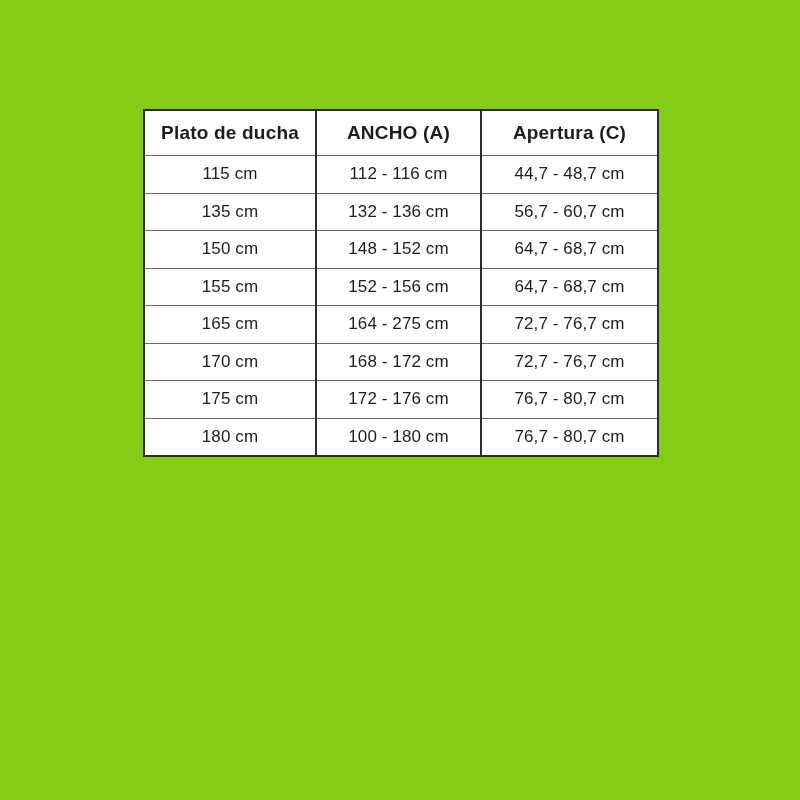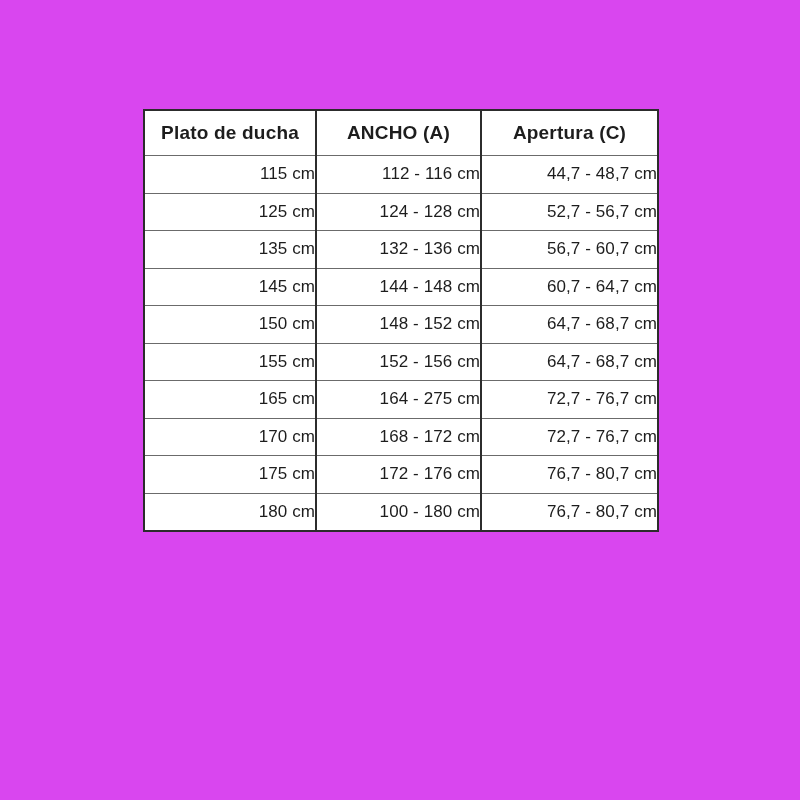--- a/index.html
+++ b/index.html
@@ -7,21 +7,21 @@
     padding: 0;
     background: #ffffff;
     width: 800px;
     height: 800px;
     overflow: hidden;
   }
   .canvas {
     position: relative;
     width: 800px;
     height: 800px;
-    background: #d946ef;
+    background: #84cc16;
     font-family: "Liberation Sans", sans-serif;
   }
   .table-wrap {
     position: absolute;
     left: 143px;
     top: 109px;
   }
   table.size-table {
     border-collapse: collapse;
     table-layout: fixed;
@@ -45,21 +45,20 @@
     height: 44px;
     font-size: 19px;
     font-weight: 700;
     letter-spacing: 0.2px;
   }
   table.size-table td {
     height: 36.5px;
     font-size: 17px;
     font-weight: 400;
     letter-spacing: 0.1px;
-    text-align: right;
   }
 </style>
 </head>
 <body>
 
 <div class="canvas">
   <div class="table-wrap">
     <table class="size-table">
       <colgroup>
         <col style="width:172px">
@@ -74,39 +73,29 @@
         </tr>
       </thead>
       <tbody>
   <tr>
     <td>115 cm</td>
     <td>112 - 116 cm</td>
     <td>44,7 - 48,7 cm</td>
   </tr>
 
 
-  <tr>
-    <td>125 cm</td>
-    <td>124 - 128 cm</td>
-    <td>52,7 - 56,7 cm</td>
-  </tr>
 
 
   <tr>
     <td>135 cm</td>
     <td>132 - 136 cm</td>
     <td>56,7 - 60,7 cm</td>
   </tr>
 
 
-  <tr>
-    <td>145 cm</td>
-    <td>144 - 148 cm</td>
-    <td>60,7 - 64,7 cm</td>
-  </tr>
 
   <tr>
     <td>150 cm</td>
     <td>148 - 152 cm</td>
     <td>64,7 - 68,7 cm</td>
   </tr>
 
   <tr>
     <td>155 cm</td>
     <td>152 - 156 cm</td>

